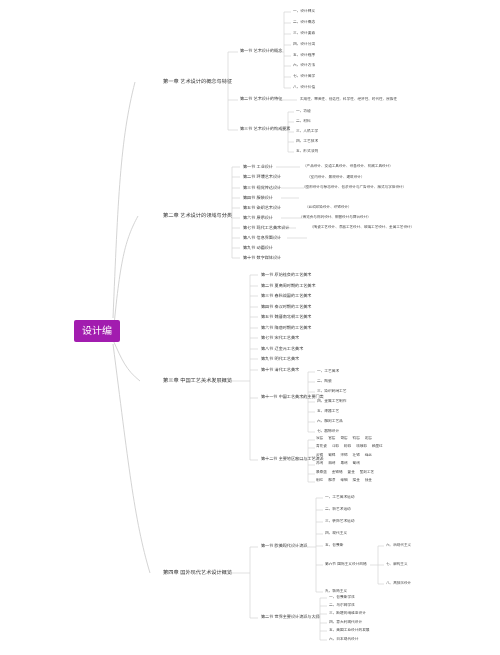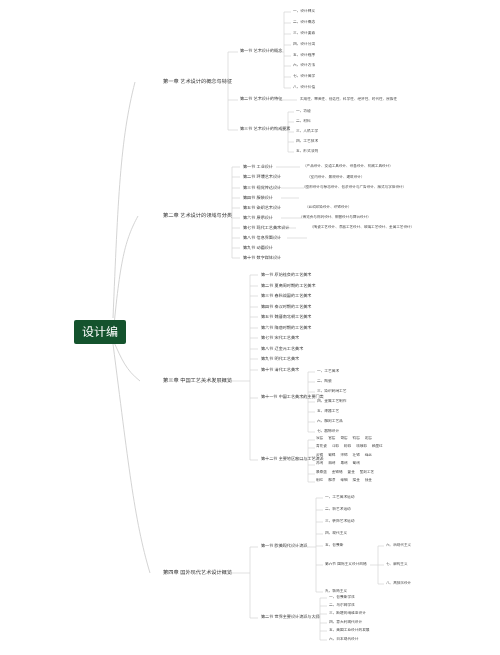--- a/index.html
+++ b/index.html
@@ -17,25 +17,25 @@
   .node{
     position:absolute;
     white-space:nowrap;
     line-height:1;
     color:#3d3d3d;
     letter-spacing:0px;
   }
 
   
   .root{
-    background:#14532d;
+    background:#a21caf;
     color:#ffffff;
     border-radius:2px;
     padding:6px 8px;
-    font-size:12px;
+    font-size:10px;
     box-shadow:0 0 0 0 rgba(0,0,0,0);
   }
 
   
   .lvl1{
     font-size:5.2px;
     color:#333333;
     padding:2px 3px;
   }
 

